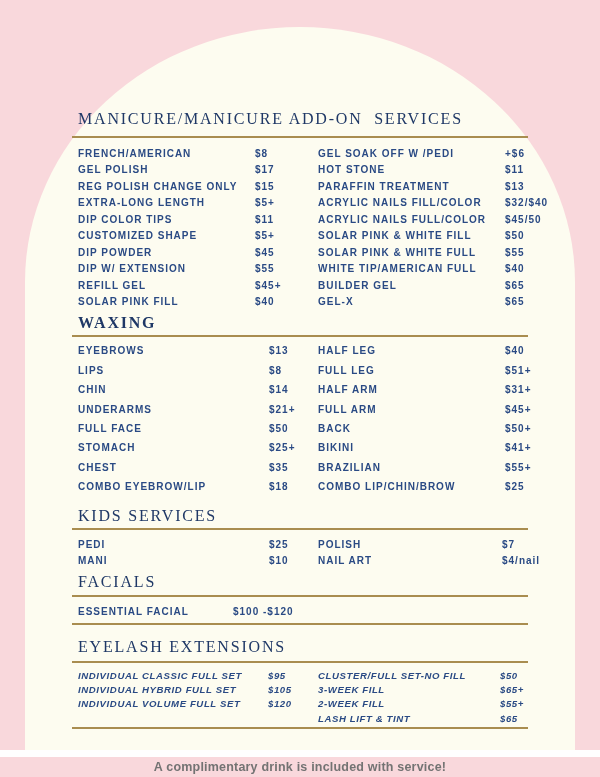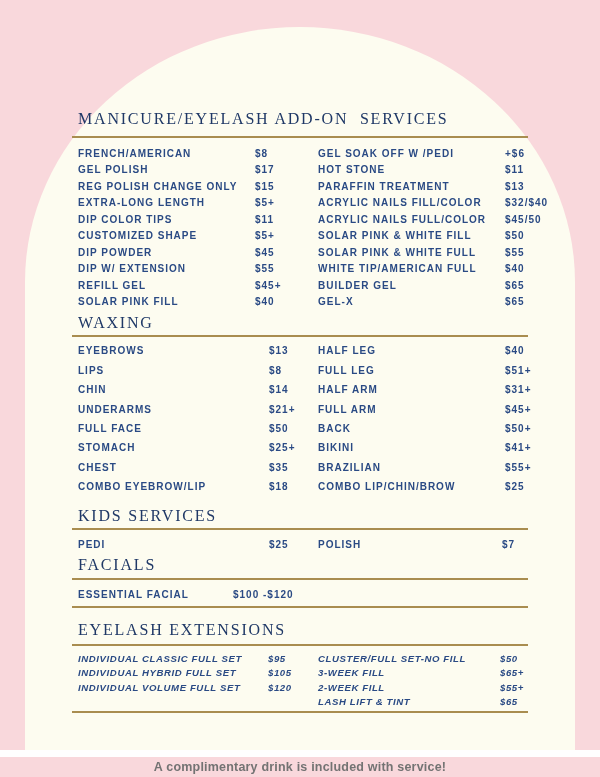--- a/index.html
+++ b/index.html
@@ -26,21 +26,21 @@
   .cell{
     position:absolute;top:0;white-space:nowrap;
     font-weight:700;font-size:10px;letter-spacing:1px;
     color:#2a4a84;
   }
   .c1{left:6px;} .c2{left:183px;} .c3{left:246px;} .c4{left:433px;}
 
   .sec-manicure .rows{margin-top:10px;}
   .sec-manicure .row{height:16.45px;}
 
-  .sec-waxing .sec-title{margin-top:3px;margin-bottom:4px;}
+  .sec-waxing .sec-title{margin-top:3px;margin-bottom:4px;font-weight:bold;}
   .sec-waxing .rows{margin-top:8px;}
   .sec-waxing .row{height:19.4px;}
   .sec-waxing .c2{left:197px;}
 
   .sec-kids .sec-title{margin-top:7px;margin-bottom:4px;}
   .sec-kids .rows{margin-top:9px;}
   .sec-kids .row{height:16.5px;text-align:center;}
   .sec-kids .c2{left:197px;}
   .sec-kids .c4{left:430px;}
 
@@ -67,21 +67,21 @@
     font-weight:700;font-size:12.5px;letter-spacing:0.2px;color:#737373;
   }
 </style>
 </head>
 <body>
 
 <div class="arch">
   <div class="content">
 
     <section class="sec sec-manicure">
-      <h2 class="sec-title">MANICURE/EYELASH ADD-ON  SERVICES</h2>
+      <h2 class="sec-title">MANICURE/MANICURE ADD-ON  SERVICES</h2>
       <div class="rule"></div>
       <div class="rows">
           <div class="row">
             <span class="cell c1">FRENCH/AMERICAN</span>
             <span class="cell c2">$8</span>
             <span class="cell c3">GEL SOAK OFF W /PEDI</span>
             <span class="cell c4">+$6</span>
           </div>
           <div class="row">
             <span class="cell c1">GEL POLISH</span>
@@ -198,20 +198,26 @@
     <section class="sec sec-kids">
       <h2 class="sec-title">KIDS SERVICES</h2>
       <div class="rule"></div>
       <div class="rows">
           <div class="row">
             <span class="cell c1">PEDI</span>
             <span class="cell c2">$25</span>
             <span class="cell c3">POLISH</span>
             <span class="cell c4">$7</span>
           </div>
+          <div class="row">
+            <span class="cell c1">MANI</span>
+            <span class="cell c2">$10</span>
+            <span class="cell c3">NAIL ART</span>
+            <span class="cell c4">$4/nail</span>
+          </div>
         </div>
     </section>
 
     <section class="sec sec-facials">
       <h2 class="sec-title">FACIALS</h2>
       <div class="rule"></div>
       <div class="rows">
           <div class="row">
             <span class="cell c1">ESSENTIAL FACIAL</span>
             <span class="cell c2">$100 -$120</span>

